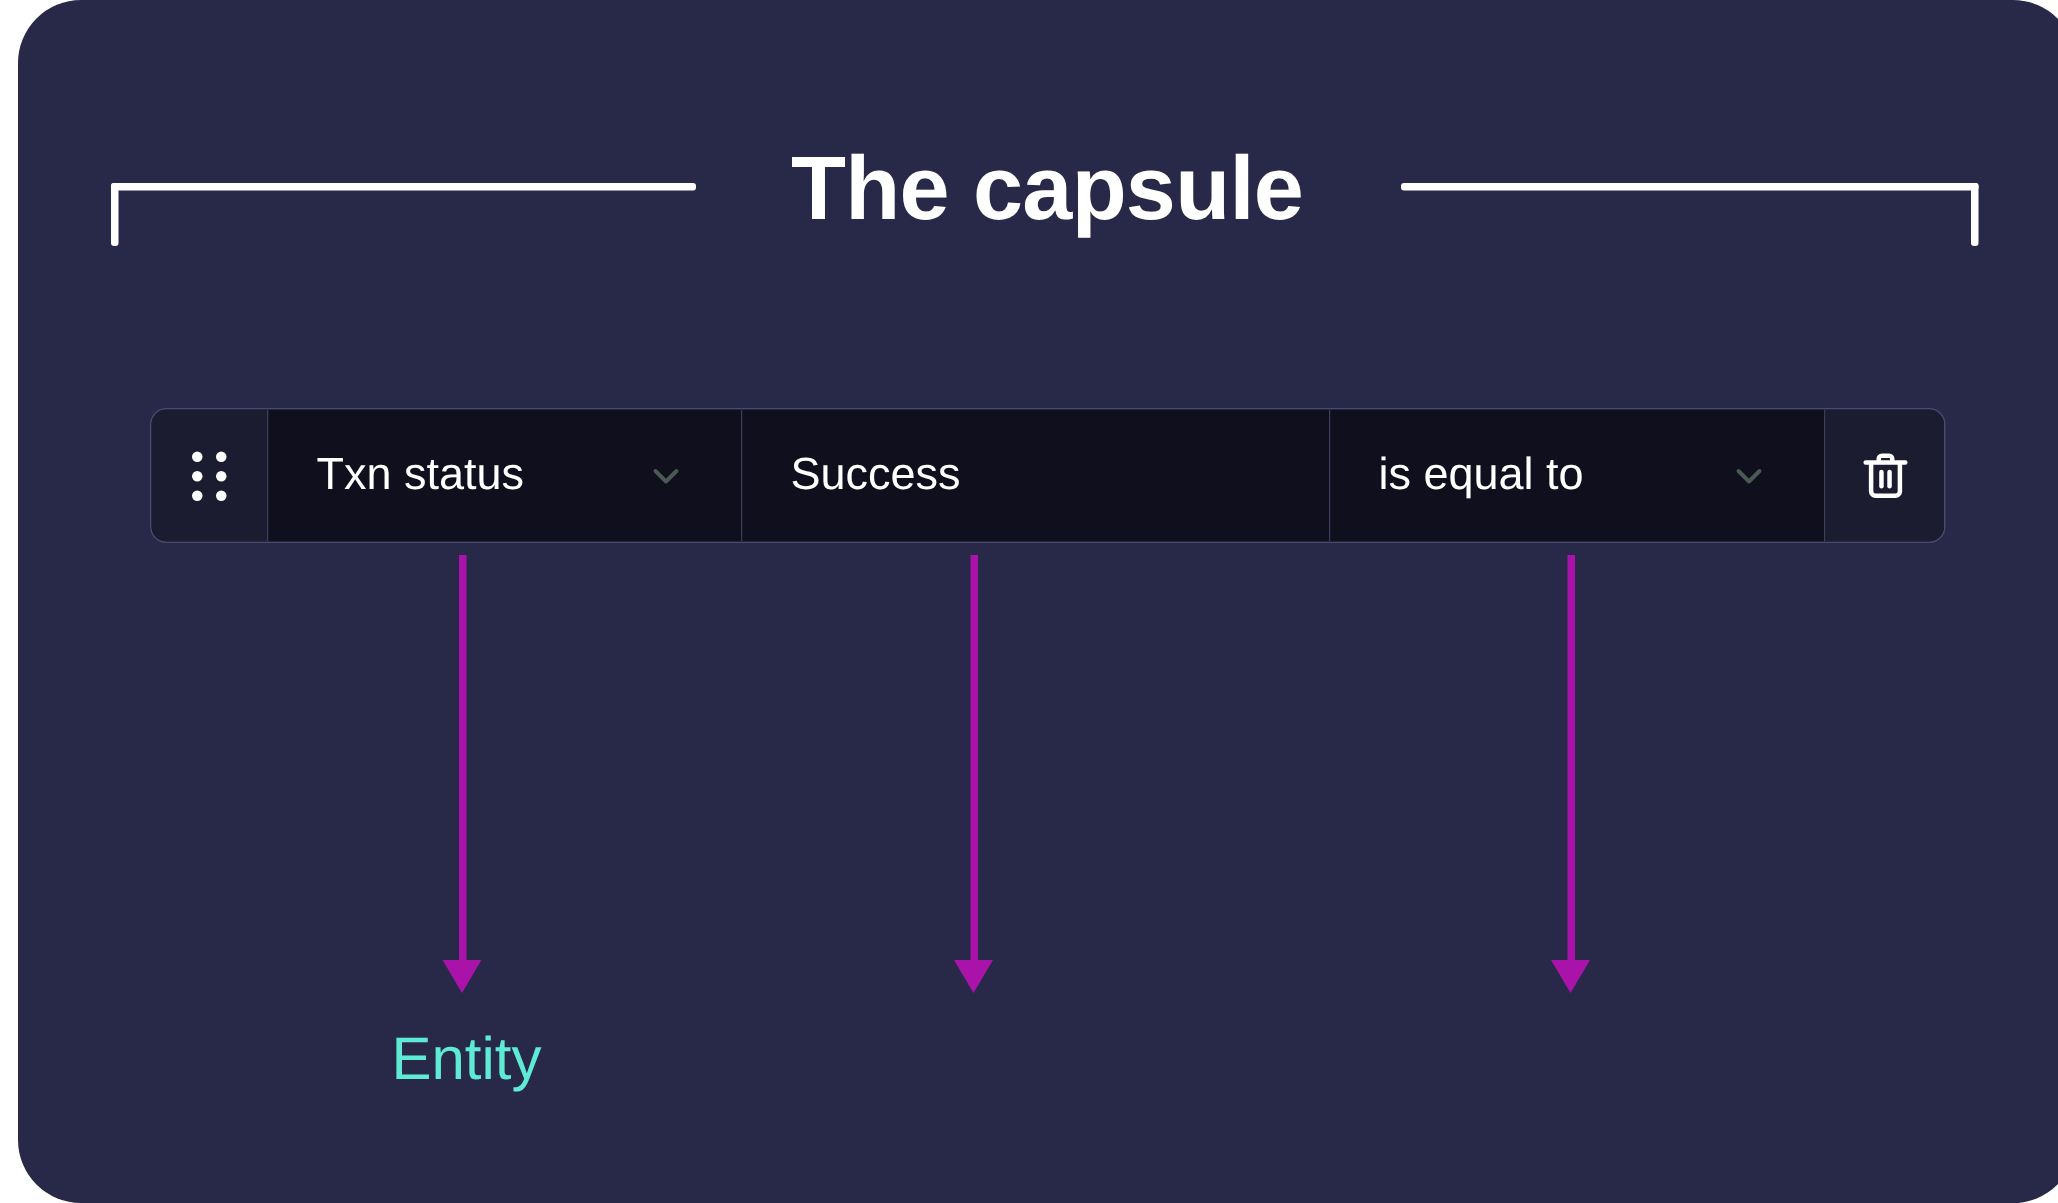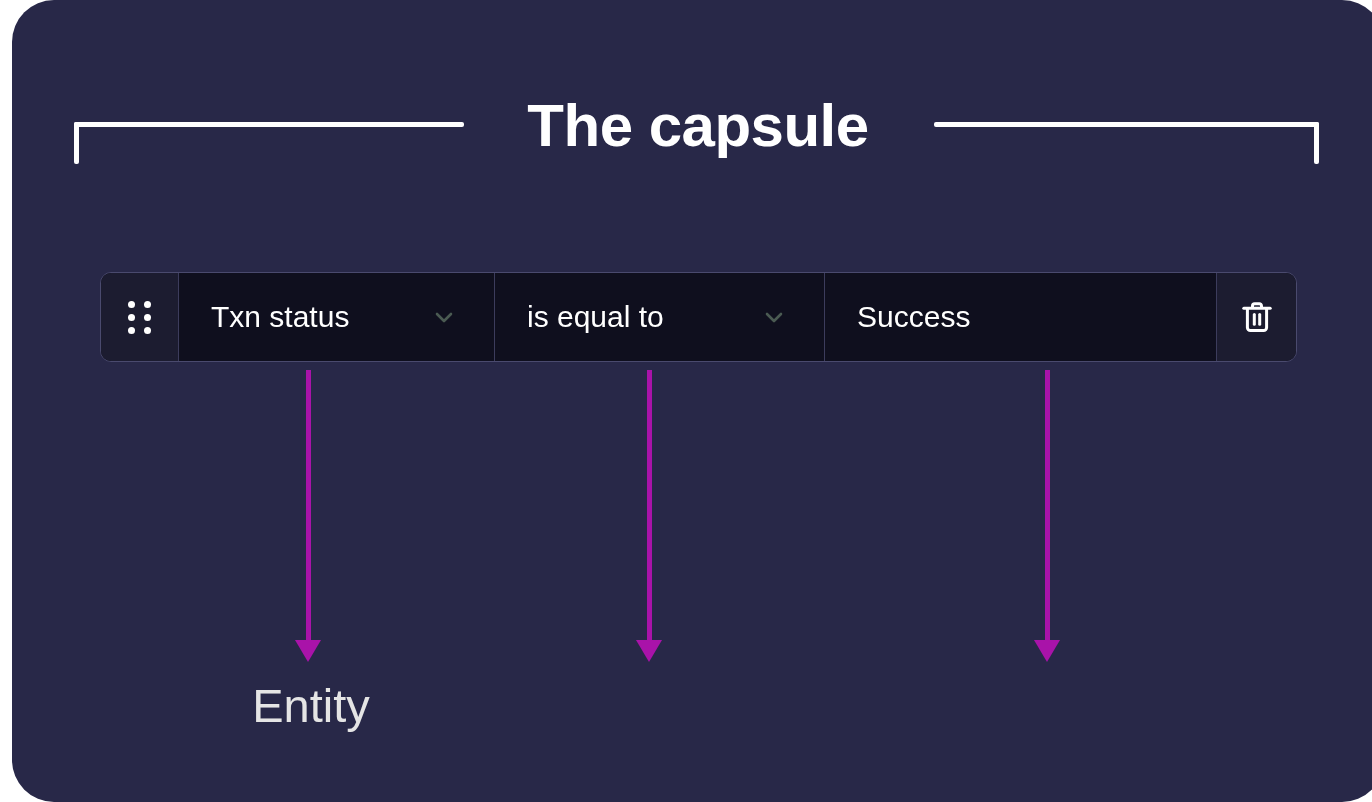--- a/index.html
+++ b/index.html
@@ -168,22 +168,22 @@
     width: 0;
     height: 0;
     border-left: 13px solid transparent;
     border-right: 13px solid transparent;
     border-top: 22px solid #a913a9;
   }
 
   
   .label {
     position: absolute;
-    color: #e5e5e5;
-    font-size: 47px;
+    color: #5eead4;
+    font-size: 40px;
     line-height: 56px;
     text-align: center;
     white-space: nowrap;
     transform: translateX(-50%);
   }
 </style>
 </head>
 <body>
 
 <div class="stage">
@@ -211,29 +211,29 @@
         </span>
       </div>
 
       <div class="field entity">
         <span class="ftext">Txn status</span>
         <svg class="chev" viewBox="0 0 24 24" fill="none">
           <path d="M5 9 L12 16 L19 9" stroke="#4A5A52" stroke-width="2.6" stroke-linecap="round" stroke-linejoin="round"></path>
         </svg>
       </div>
 
+      <div class="field value">
+        <span class="ftext">Success</span>
+      </div>
+
       <div class="field operator">
         <span class="ftext">is equal to</span>
         <svg class="chev" viewBox="0 0 24 24" fill="none">
           <path d="M5 9 L12 16 L19 9" stroke="#4A5A52" stroke-width="2.6" stroke-linecap="round" stroke-linejoin="round"></path>
         </svg>
-      </div>
-
-      <div class="field value">
-        <span class="ftext">Success</span>
       </div>
 
       <div class="delete-cell">
         <svg class="trash" viewBox="0 0 24 24" fill="none">
           <path d="M3.2 6.2 H20.8" stroke="#ffffff" stroke-width="2" stroke-linecap="round"></path>
           <path d="M9 6.2 V4.6 a1.4 1.4 0 0 1 1.4-1.4 h3.2 A1.4 1.4 0 0 1 15 4.6 V6.2" stroke="#ffffff" stroke-width="2" stroke-linejoin="round"></path>
           <path d="M5.6 6.2 V19 a2 2 0 0 0 2 2 h8.8 a2 2 0 0 0 2-2 V6.2" stroke="#ffffff" stroke-width="2" stroke-linejoin="round"></path>
           <path d="M10.2 10.4 V16.8" stroke="#ffffff" stroke-width="2" stroke-linecap="round"></path>
           <path d="M13.8 10.4 V16.8" stroke="#ffffff" stroke-width="2" stroke-linecap="round"></path>
         </svg>

